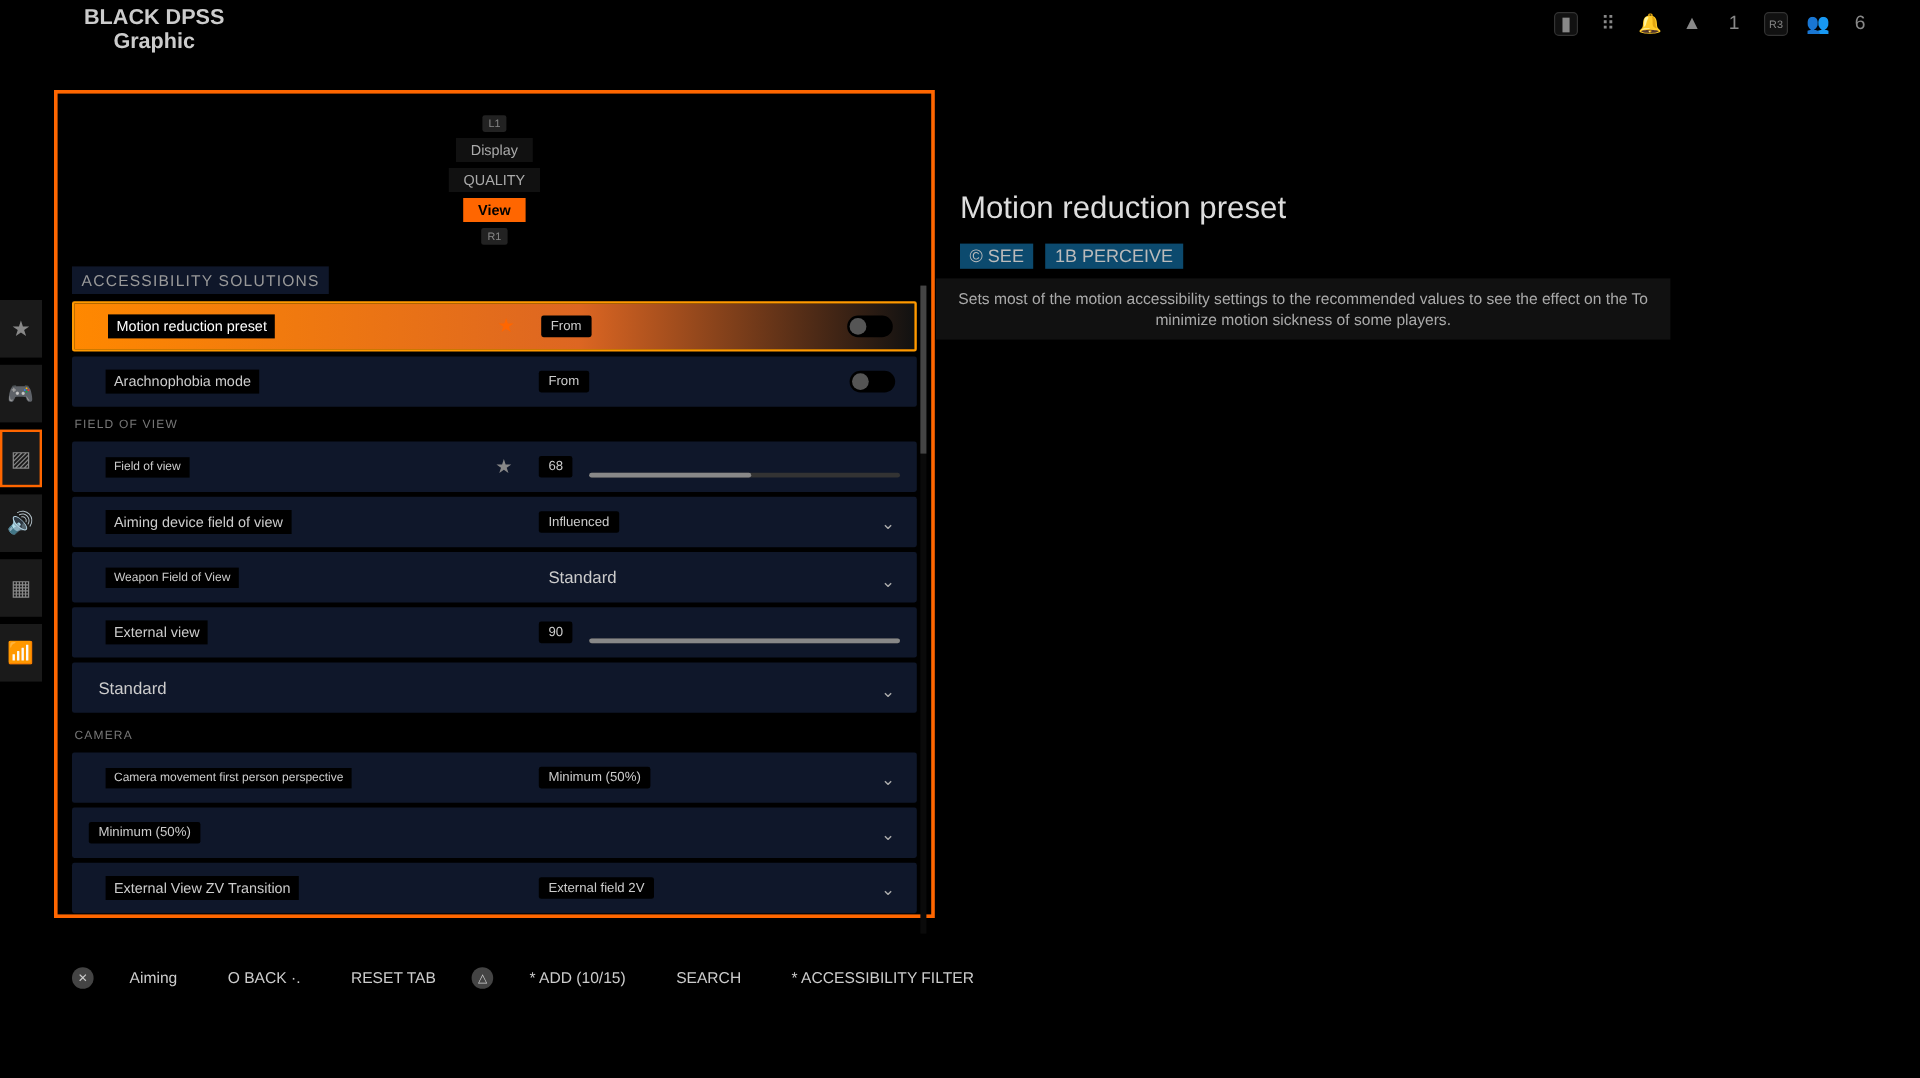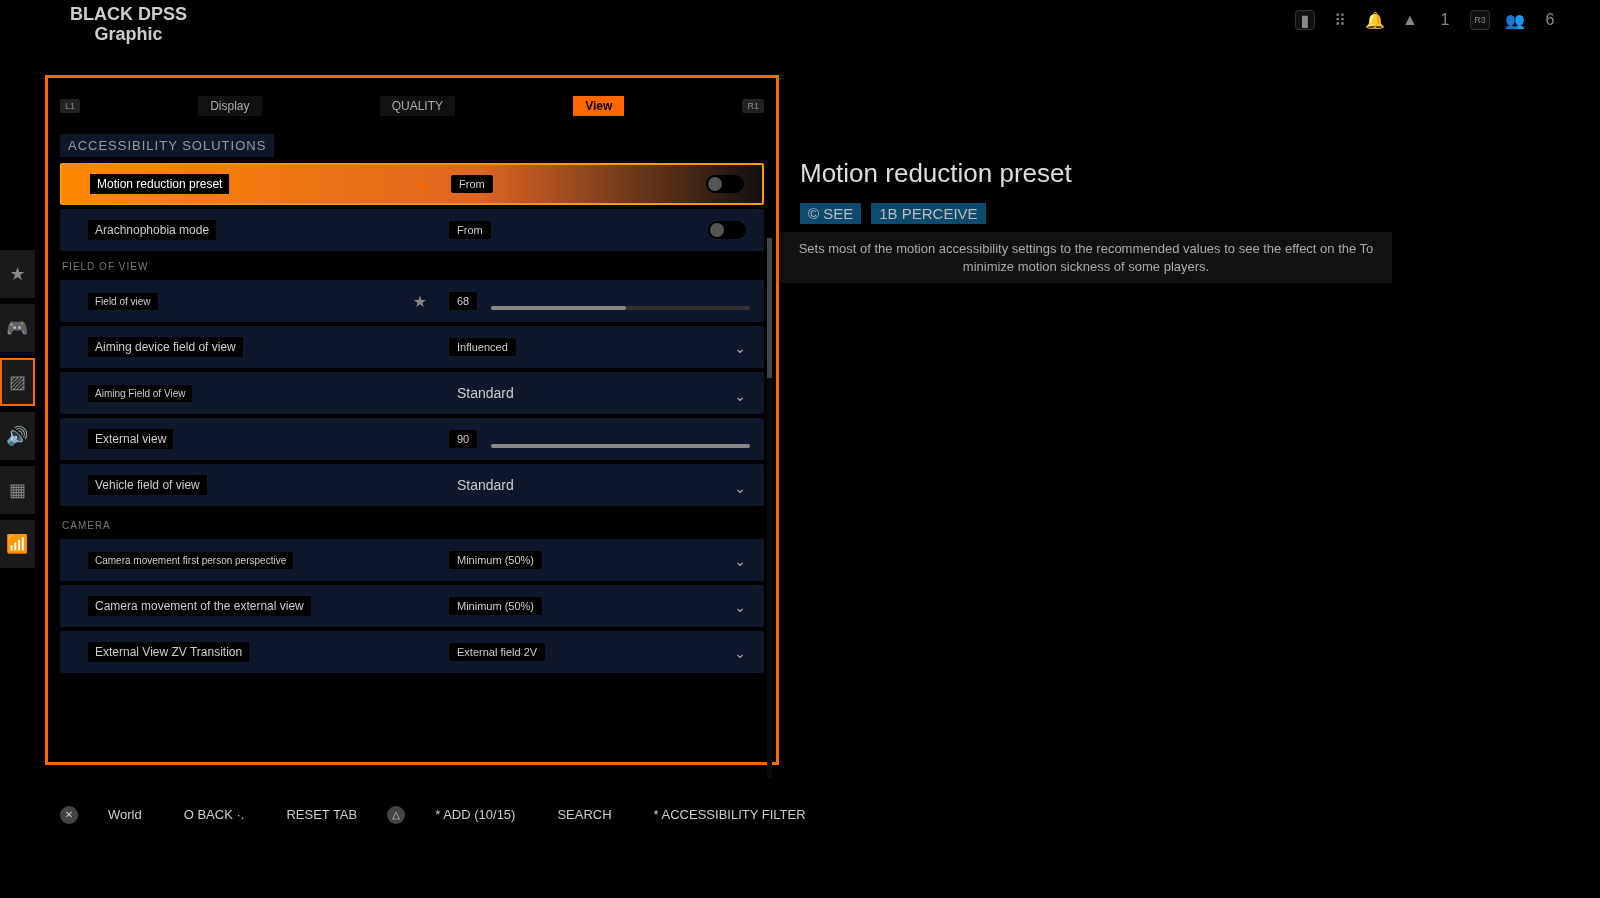--- a/index.html
+++ b/index.html
@@ -6,21 +6,21 @@
 body{background:#000;color:#ccc;font-family:Arial,sans-serif;font-size:13px;width:1600px;height:898px;overflow:hidden;position:relative;}
 .header{position:absolute;top:0;left:60px;display:flex;align-items:center;gap:10px;}
 .logo-text{background:#000;padding:5px 10px;font-size:18px;font-weight:bold;text-align:center;line-height:1.1;}
 .header-right{position:absolute;top:10px;right:40px;display:flex;align-items:center;gap:15px;}
 .hicon{width:20px;height:20px;display:flex;align-items:center;justify-content:center;color:#888;font-size:16px;}
 .hbox{background:#111;border:1px solid #333;border-radius:4px;padding:6px 8px;}
 .sidebar{position:absolute;left:0;top:250px;width:35px;display:flex;flex-direction:column;gap:6px;}
 .sitem{width:35px;height:48px;background:#1a1a1a;display:flex;align-items:center;justify-content:center;color:#888;font-size:18px;}
 .sitem.active{border:2px solid #f60;}
 .panel{position:absolute;left:45px;top:75px;width:734px;height:690px;border:3px solid #f60;background:#000;padding:8px 12px;}
-.tabs{display:flex;gap:5px;align-items:center;justify-content:space-between;margin:10px 0 18px 0;}
+.tabs{display:flex;gap:5px;align-items:center;justify-content:flex-end;margin:10px 0 18px 0;flex-direction:column;}
 .bumper{background:#222;color:#888;padding:2px 5px;font-size:9px;border-radius:2px;}
 .tab{background:#111;color:#aaa;padding:3px 12px;font-size:12px;}
 .tab.active{background:#f60;color:#000;font-weight:bold;}
 .section-header{background:#0f172a;color:#999;padding:4px 8px;font-size:13px;letter-spacing:1px;text-transform:uppercase;margin-bottom:6px;display:inline-block;}
 .subsection{color:#777;font-size:10px;text-transform:uppercase;letter-spacing:1px;padding:4px 2px;margin:6px 0 4px 0;}
 .row{display:flex;align-items:center;height:42px;margin-bottom:4px;background:#0f172a;border-radius:2px;}
 .row.selected{background:linear-gradient(90deg,#f80 0%,#d62 60%,#111 100%);border:2px solid #f90;}
 .row-left{flex:0 0 375px;display:flex;align-items:center;padding-left:28px;gap:8px;}
 .row-label{background:#000;color:#ccc;padding:3px 7px;font-size:12px;}
 .row.selected .row-label{background:#000;color:#fff;}
@@ -131,66 +131,60 @@
         <span class="row-label">Aiming device field of view</span>
       </div>
     <div class="row-right">
         <span class="pill">Influenced</span>
         <span class="chevron">⌄</span>
       </div>
   </div>
 
   <div class="row">
     <div class="row-left">
-        <span class="row-label small">Aiming Field of View</span>
+        <span class="row-label small">Weapon Field of View</span>
       </div>
     <div class="row-right">
         <span class="pill" style="font-size:14px;background:transparent;">Standard</span>
         <span class="chevron">⌄</span>
       </div>
   </div>
 
   <div class="row">
     <div class="row-left">
         <span class="row-label">External view</span>
       </div>
     <div class="row-right">
       <span class="pill">90</span>
       <div class="slider">
           <div class="slider-fill" style="width:100%;"></div>
         </div>
     </div>
   </div>
 
   <div class="row">
-    <div class="row-left">
-        <span class="row-label">Vehicle field of view</span>
-      </div>
     <div class="row-right">
         <span class="pill" style="font-size:14px;background:transparent;">Standard</span>
         <span class="chevron">⌄</span>
       </div>
   </div>
 
   <div class="subsection section-header" style="background:#000;">Camera</div>
 
   <div class="row">
     <div class="row-left">
         <span class="row-label small">Camera movement first person perspective</span>
       </div>
     <div class="row-right">
         <span class="pill">Minimum (50%)</span>
         <span class="chevron">⌄</span>
       </div>
   </div>
 
   <div class="row">
-    <div class="row-left">
-        <span class="row-label">Camera movement of the external view</span>
-      </div>
     <div class="row-right">
         <span class="pill">Minimum (50%)</span>
         <span class="chevron">⌄</span>
       </div>
   </div>
 
   <div class="row">
     <div class="row-left">
         <span class="row-label">External View ZV Transition</span>
       </div>
@@ -209,20 +203,20 @@
   <div class="info-title">Motion reduction preset</div>
   <div class="info-tags">
     <span class="tag">© SEE</span>
     <span class="tag">1B PERCEIVE</span>
   </div>
   <div class="info-desc">Sets most of the motion accessibility settings to the recommended values to see the effect on the To minimize motion sickness of some players.</div>
 </div>
 
 <div class="footer">
   <span class="ficon">✕</span>
-  <span class="fbtn">World</span>
+  <span class="fbtn">Aiming</span>
   <span class="fbtn">O BACK ·.</span>
   <span class="fbtn">RESET TAB</span>
   <span class="ficon">△</span>
   <span class="fbtn">* ADD (10/15)</span>
   <span class="fbtn">SEARCH</span>
   <span class="fbtn">* ACCESSIBILITY FILTER</span>
 </div>
 
 </body></html>

